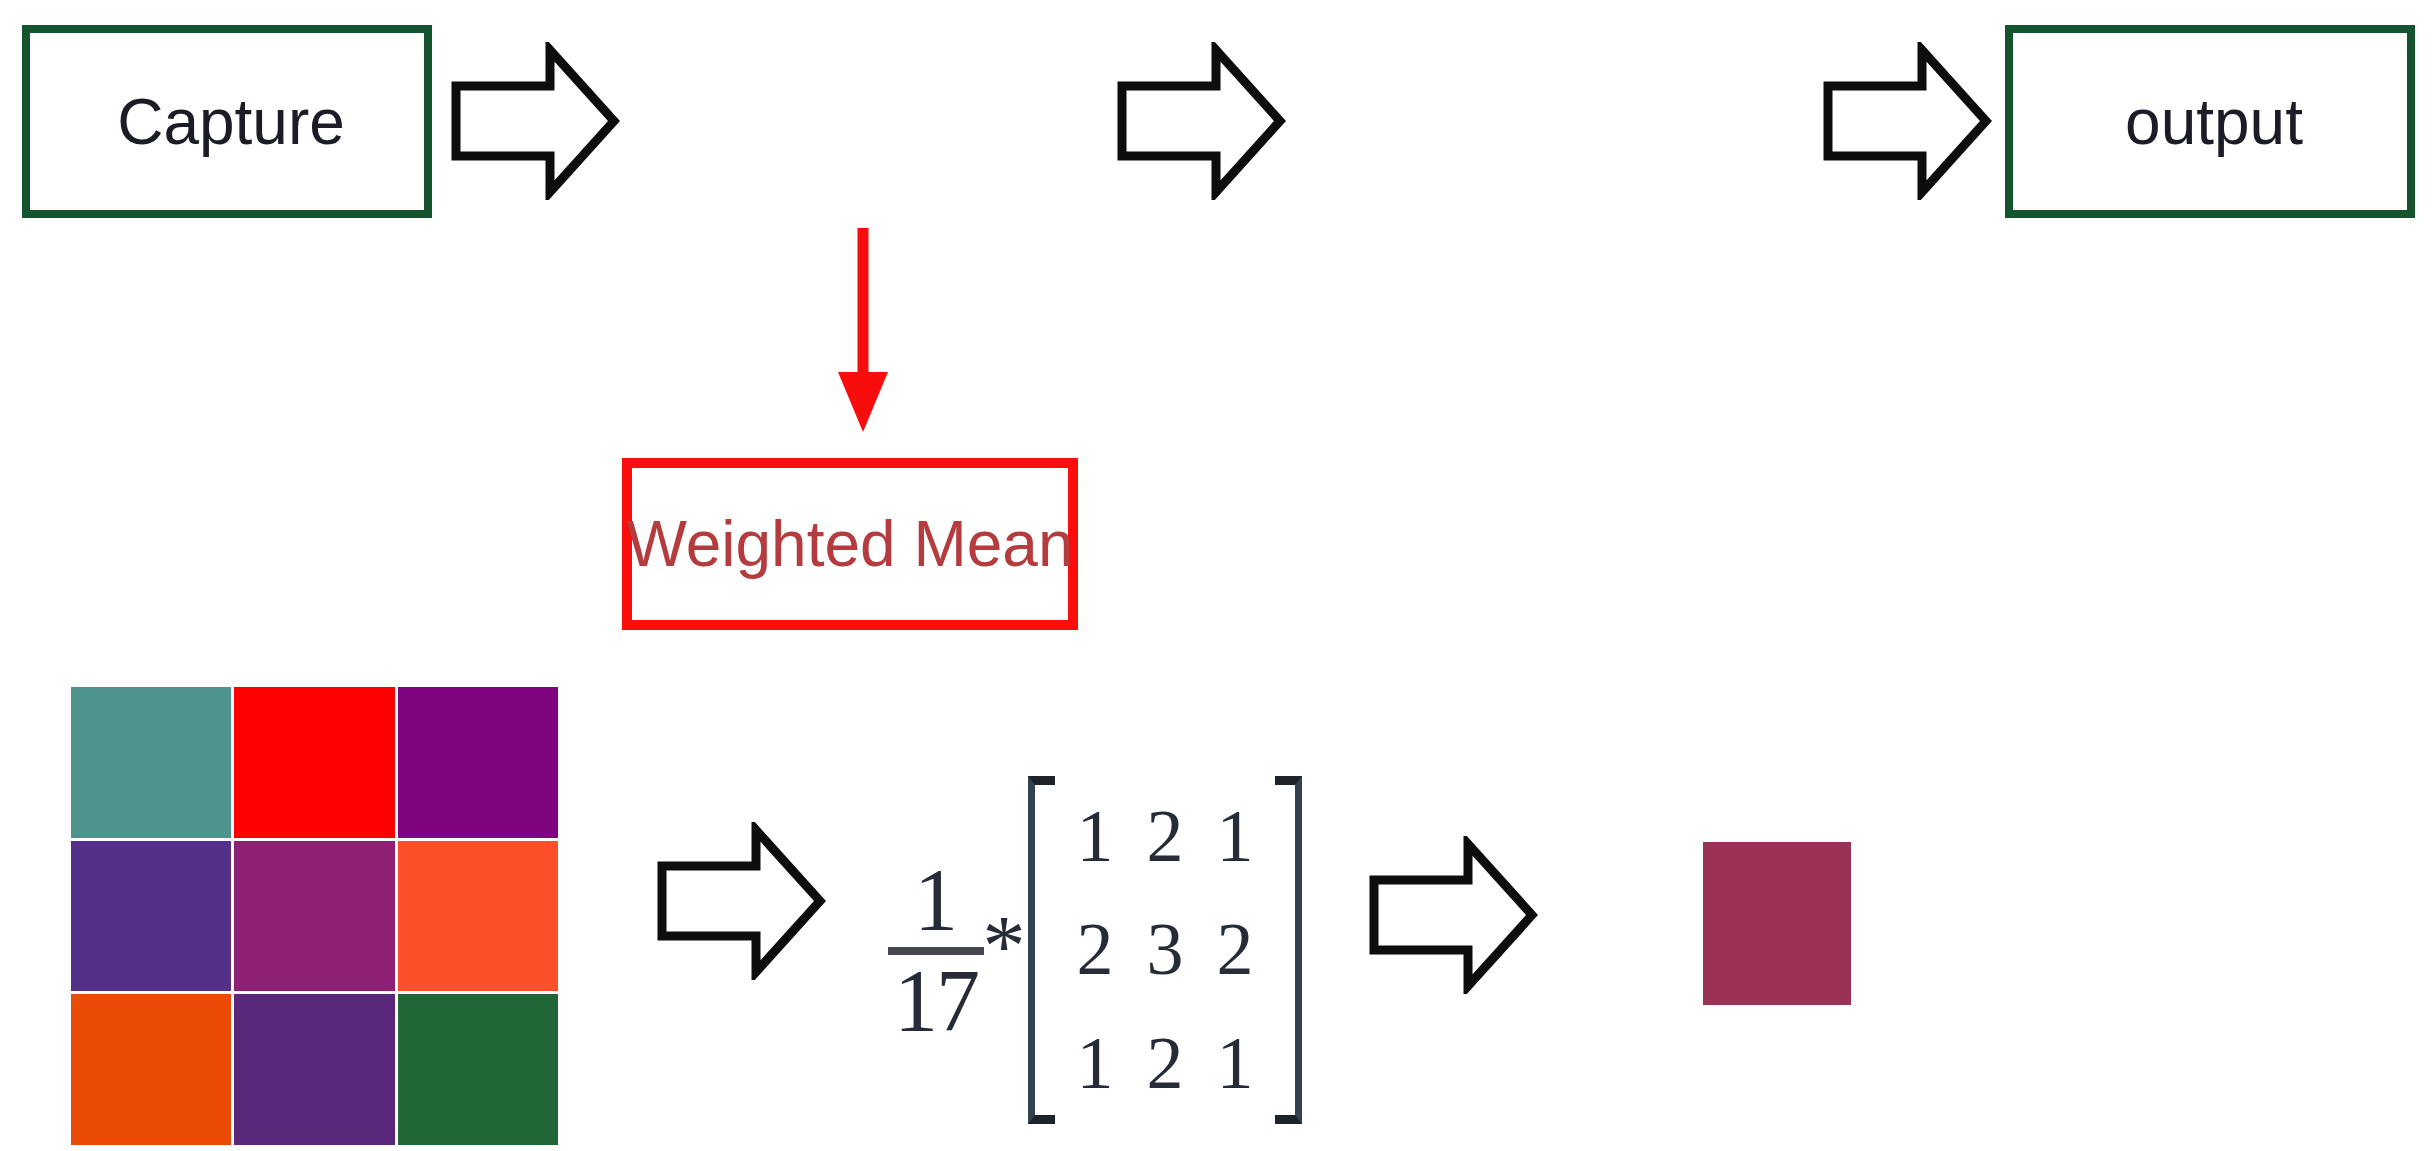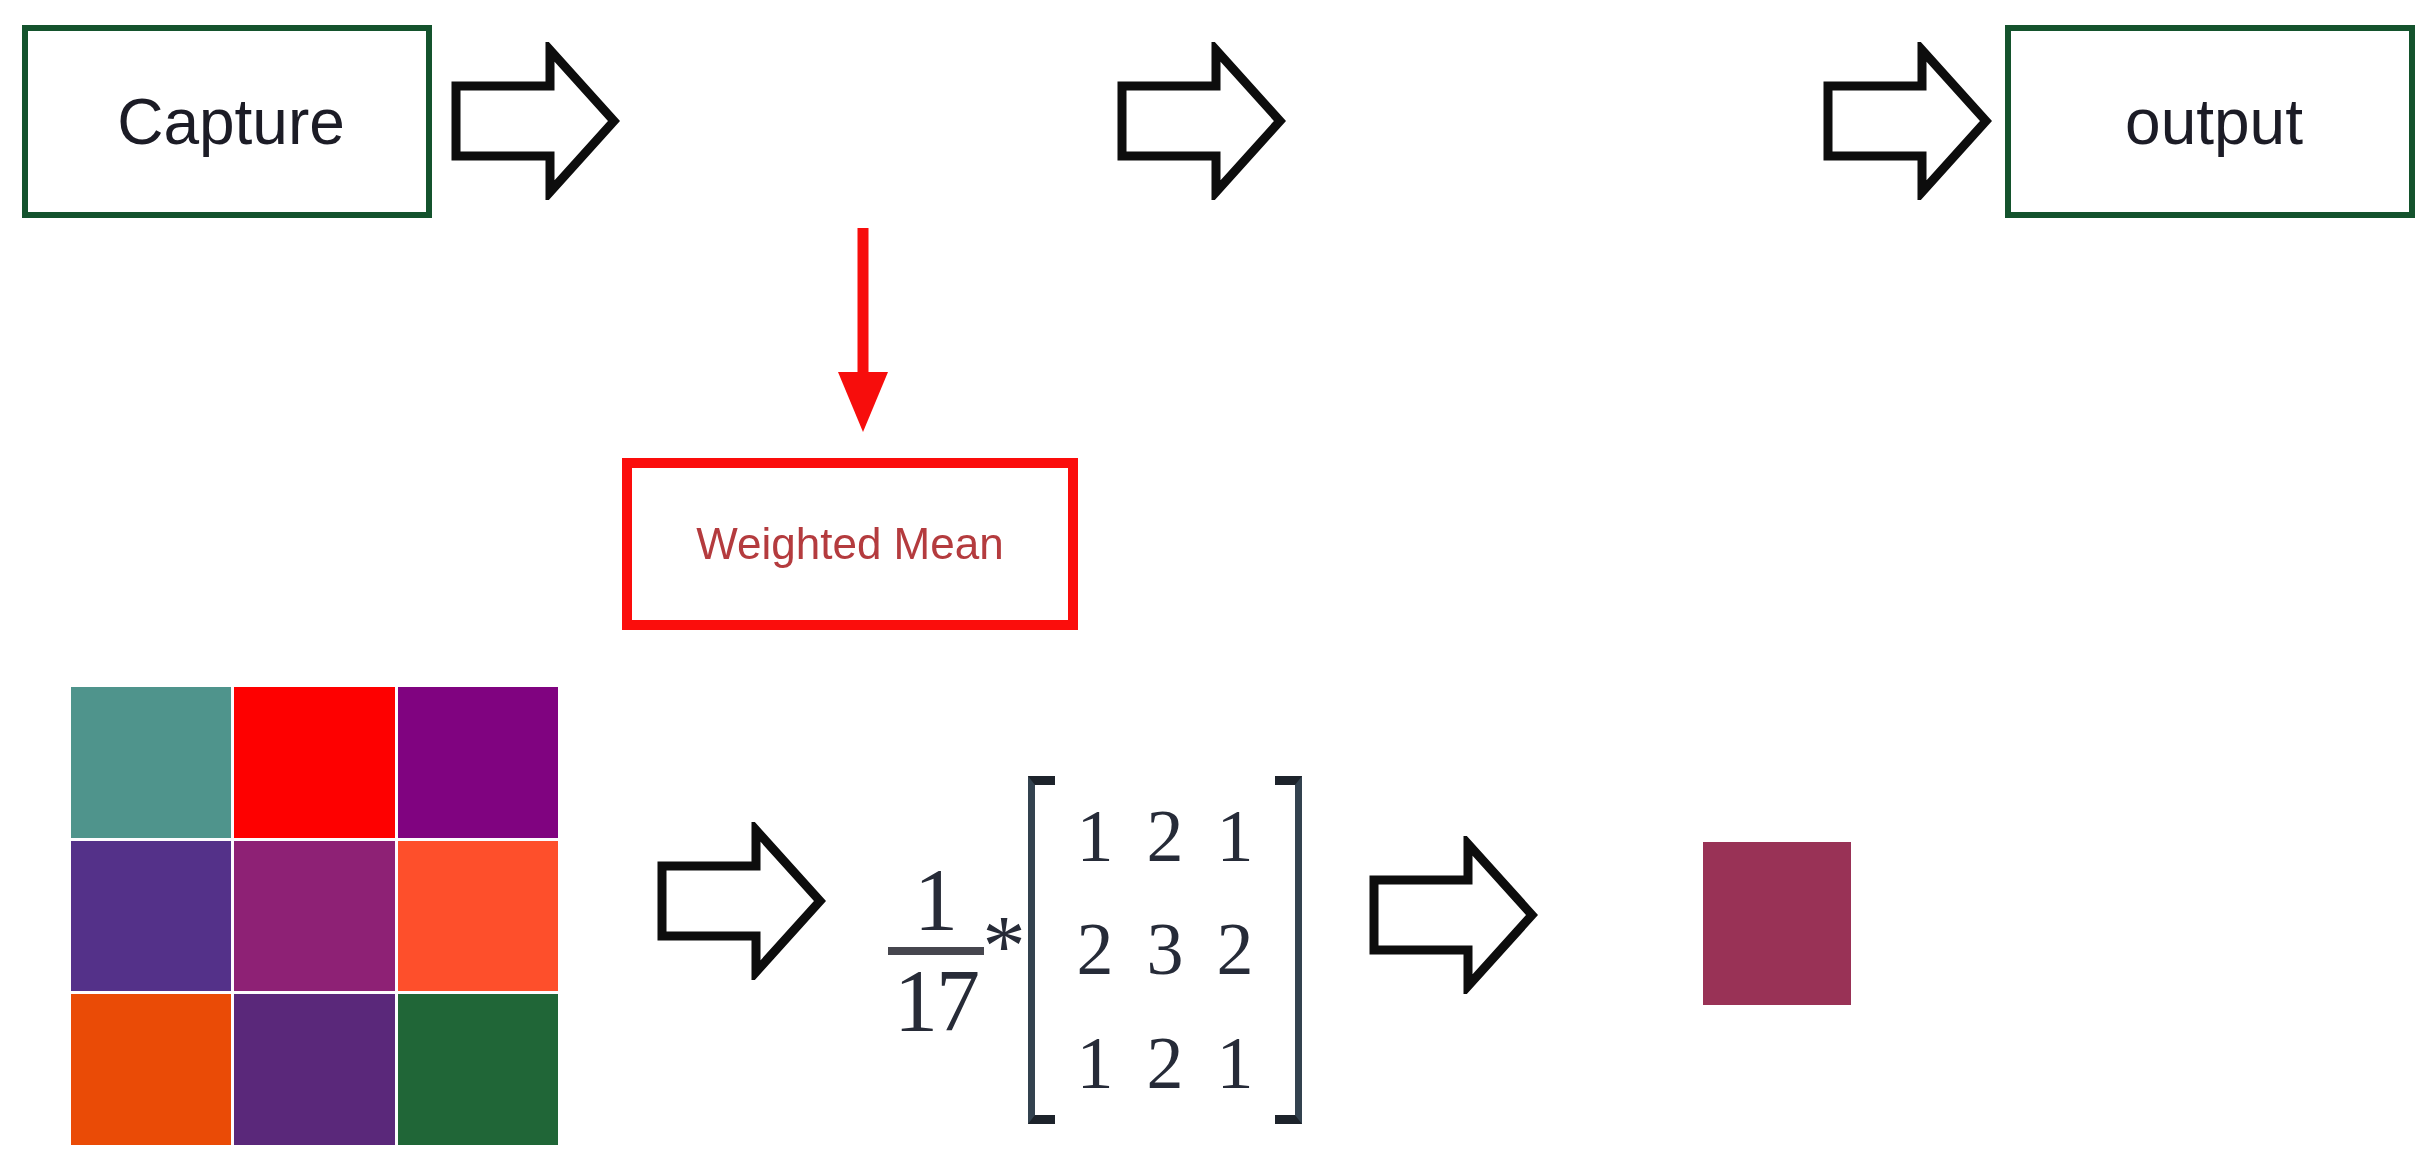--- a/index.html
+++ b/index.html
@@ -7,21 +7,21 @@
     position:relative; width:2433px; height:1151px; background:#ffffff;
     font-family:"Liberation Sans", sans-serif; overflow:hidden;
   }
   .canvas * { box-sizing:border-box; }
 
   
   .fbox {
     position:absolute; display:flex; align-items:center; justify-content:center;
     background:#ffffff;
   }
-  .fbox.black { border:6px solid #14532d;padding-left:8px; }
+  .fbox.black { border:8px solid #14532d;padding-left:8px; }
   .fbox.red   { border:10px solid #fb0d0c; }
   .fbox .lbl  { font-size:64px; color:#1c1c26; white-space:nowrap; }
 
   #box-capture    { left:22px;   top:25px; width:410px; height:193px; }
   #box-preprocess { left:640px;  top:27px; width:465px; height:190px; }
   #box-preprocess .lbl { color:#cd3a31; font-size:58px; }
   #box-nn         { left:1320px; top:25px; width:480px; height:193px; }
   #box-nn .lbl    { font-size:60px; }
   #box-output     { left:2005px; top:25px; width:410px; height:193px; }
 
@@ -35,21 +35,21 @@
 
   
   #down-arrow { position:absolute; left:832px; top:224px; width:62px; height:212px; }
 
   
   #box-weighted-mean {
     position:absolute; left:622px; top:458px; width:456px; height:172px;
     border:10px solid #fb0d0c; background:#fff;
     display:flex; align-items:center; justify-content:center;
   }
-  #box-weighted-mean .lbl { font-size:44px; color:#b43b3e; white-space:nowrap; }
+  #box-weighted-mean .lbl { font-size:64px; color:#b43b3e; white-space:nowrap; }
 
   
   #pixel-grid {
     position:absolute; left:71px; top:687px; width:487px; height:458px;
     display:grid; grid-template-columns:repeat(3,1fr); grid-template-rows:repeat(3,1fr);
     gap:3px; background:#fdfcfe;
   }
   .pixel-cell { width:100%; height:100%; }
 
   

